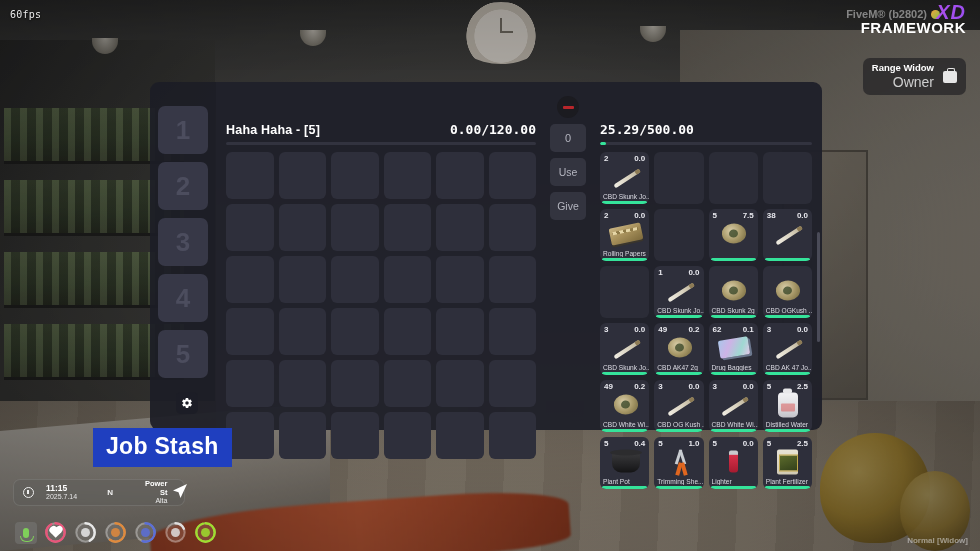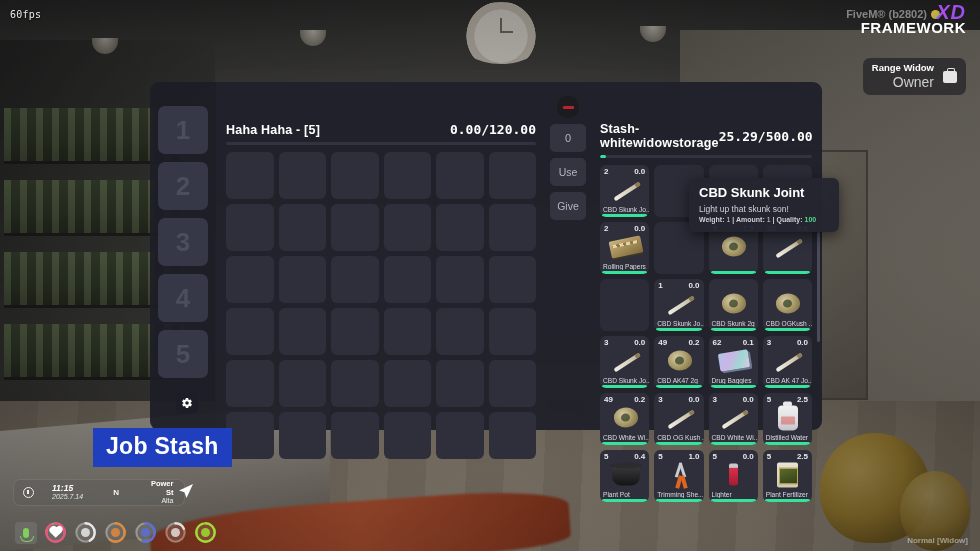--- a/index.html
+++ b/index.html
@@ -404,21 +404,21 @@
     backdrop-filter:blur(3px);
     border:1px solid rgba(255,255,255,.10);
   }
   #hud .clock-ico{
     width:11px;height:11px;border-radius:50%;
     border:1.6px solid #f0f0f0;position:relative;flex:none;
   }
   #hud .clock-ico::after{
     content:"";position:absolute;left:3.2px;top:1.6px;width:1.4px;height:4px;background:#f0f0f0;
   }
-  #hud .time-wrap{ margin-left:18px; line-height:1.1;font-style:italic; }
+  #hud .time-wrap{ margin-left:12px; line-height:1.1; }
   #hud .time { font-size:8.5px;color:#fff;font-weight:bold; }
   #hud .date { font-size:7px;color:#e4e4e4; }
   #hud .compass { margin-left:30px; font-size:8px;color:#f2f2f2;font-weight:bold; }
   #hud .loc { margin-left:auto; text-align:right; line-height:1.1; }
   #hud .street1{font-size:7.5px;color:#fff;font-weight:bold;margin-left:32px;}
   #hud .street2{font-size:7px;color:#ededed;}
   #hud .arrow{ margin-left:5px; flex:none; }
 
   
   #status-row {
@@ -584,21 +584,20 @@
       <div class="cancel-btn">
           <div class="bar"></div>
         </div>
       <div class="qty-input">0</div>
       <div class="act-btn">Use</div>
       <div class="act-btn">Give</div>
     </div>
 
     <div class="panel" id="right-panel">
       <div class="panel-head">
-        <div class="panel-title">Stash-whitewidowstorage</div>
         <div class="panel-weight">25.29/500.00</div>
       </div>
       <div class="weight-bar">
         <div class="weight-fill" id="right-weight-fill" style="width: 3%;"></div>
       </div>
       <div id="right-grid">
           <div class="slot">
             <div class="cnt">2</div>
             <div class="wt">0.0</div>
             <div class="art">
@@ -783,34 +782,20 @@
             <div class="wt">2.5</div>
             <div class="art">
               <div class="art-fert"></div>
             </div>
             <div class="label">Plant Fertilizer</div>
             <div class="durability" style="width: calc(100% - 4px);"></div>
           </div>
         </div>
       <div id="right-scroll"></div>
 
-      <div id="tooltip">
-        <div class="t-name">CBD Skunk Joint</div>
-        <div class="t-desc">Light up that skunk son!</div>
-        <div class="t-meta">
-          <span>Weight:</span>
-          <span class="v">1</span>
-          |
-          <span>Amount:</span>
-          <span class="v">1</span>
-          |
-          <span>Quality:</span>
-          <span class="q">100</span>
-        </div>
-      </div>
 
       <div id="cursor">
         
       </div>
     </div>
   </div>
 </div>
 
 <div id="gear-btn">
   <svg width="12" height="12" viewBox="0 0 24 24">

